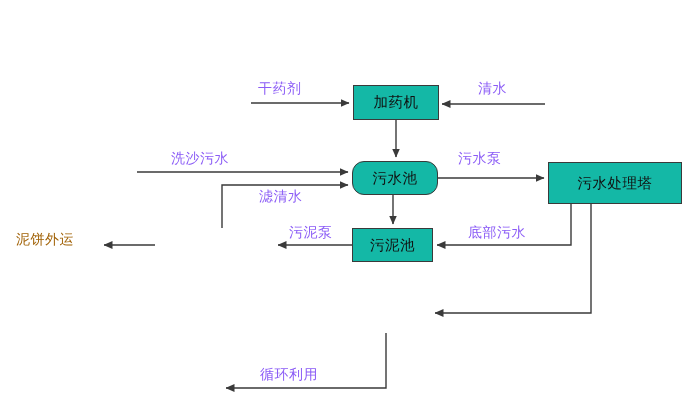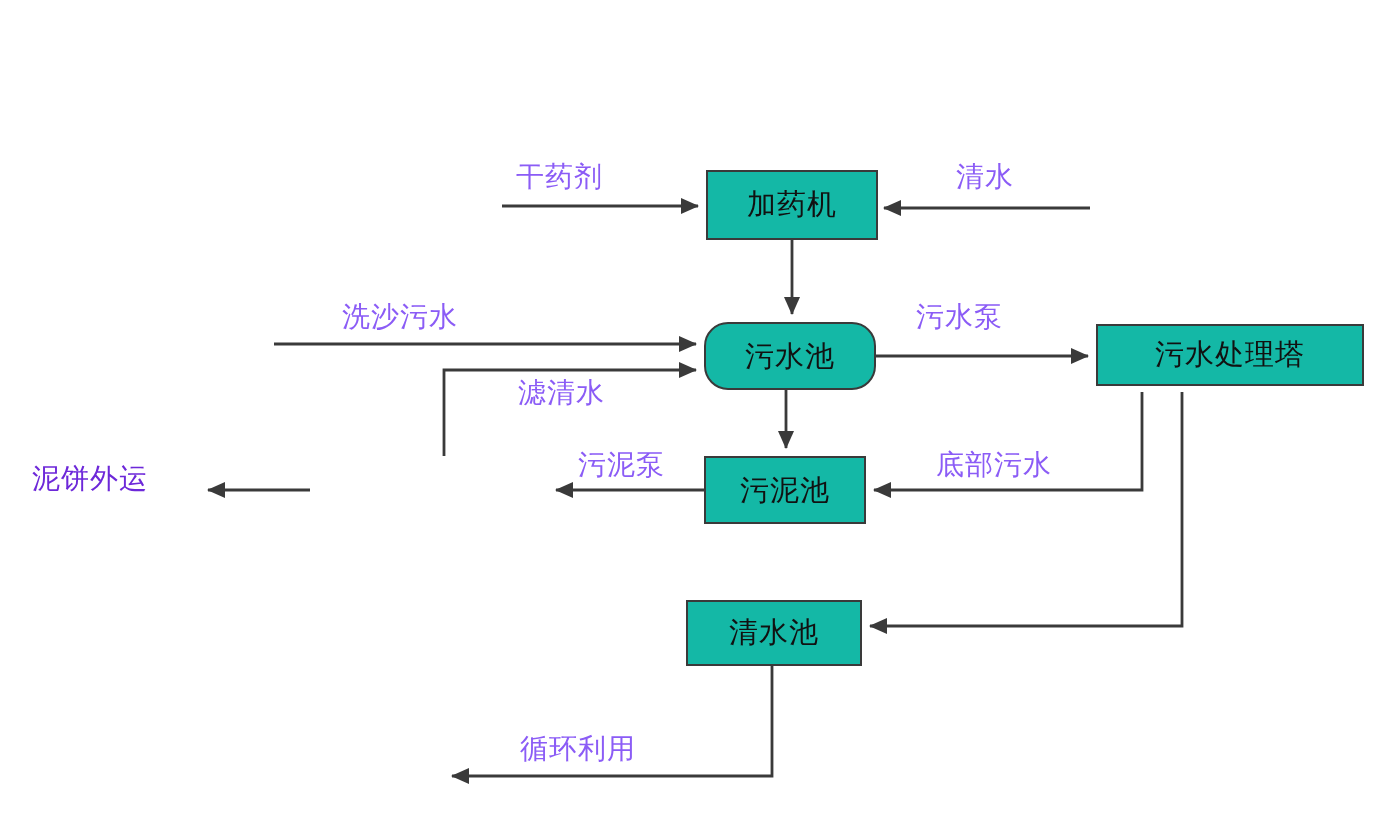--- a/index.html
+++ b/index.html
@@ -51,21 +51,21 @@
     position: absolute;
     font-size: 14px;
     color: #8b5cf6;
     white-space: nowrap;
     letter-spacing: 0.5px;
     background: transparent;
   }
   .terminal-label {
     position: absolute;
     font-size: 14px;
-    color: #6d28d9;
+    color: #a16207;
     white-space: nowrap;
     letter-spacing: 0.5px;
   }
 </style>
 </head>
 <body>
 
 <div id="page">
 
 
@@ -112,32 +112,29 @@
   </svg>
 
   <div class="node-box" style="left:353px; top:85px; width:86px; height:35px;">
     <span>加药机</span>
   </div>
 
   <div class="node-box" style="left:352px; top:161px; width:86px; height:34px;border-radius:12px;">
     <span>污水池</span>
   </div>
 
-  <div class="node-box" style="left:548px; top:162px; width:134px; height:31px;">
+  <div class="node-box" style="left:548px; top:162px; width:134px; height:42px;">
     <span>污水处理塔</span>
   </div>
 
 
   <div class="node-box" style="left:352px; top:228px; width:81px; height:34px;">
     <span>污泥池</span>
   </div>
 
-  <div class="node-box" style="left:343px; top:300px; width:88px; height:33px;">
-    <span>清水池</span>
-  </div>
 
   <div class="edge-label" style="left:258px; top:80px;">干药剂</div>
 
   <div class="edge-label" style="left:478px; top:80px;">清水</div>
 
   <div class="edge-label" style="left:171px; top:150px;">洗沙污水</div>
 
   <div class="edge-label" style="left:458px; top:150px;">污水泵</div>
 
   <div class="edge-label" style="left:259px; top:188px;">滤清水</div>

